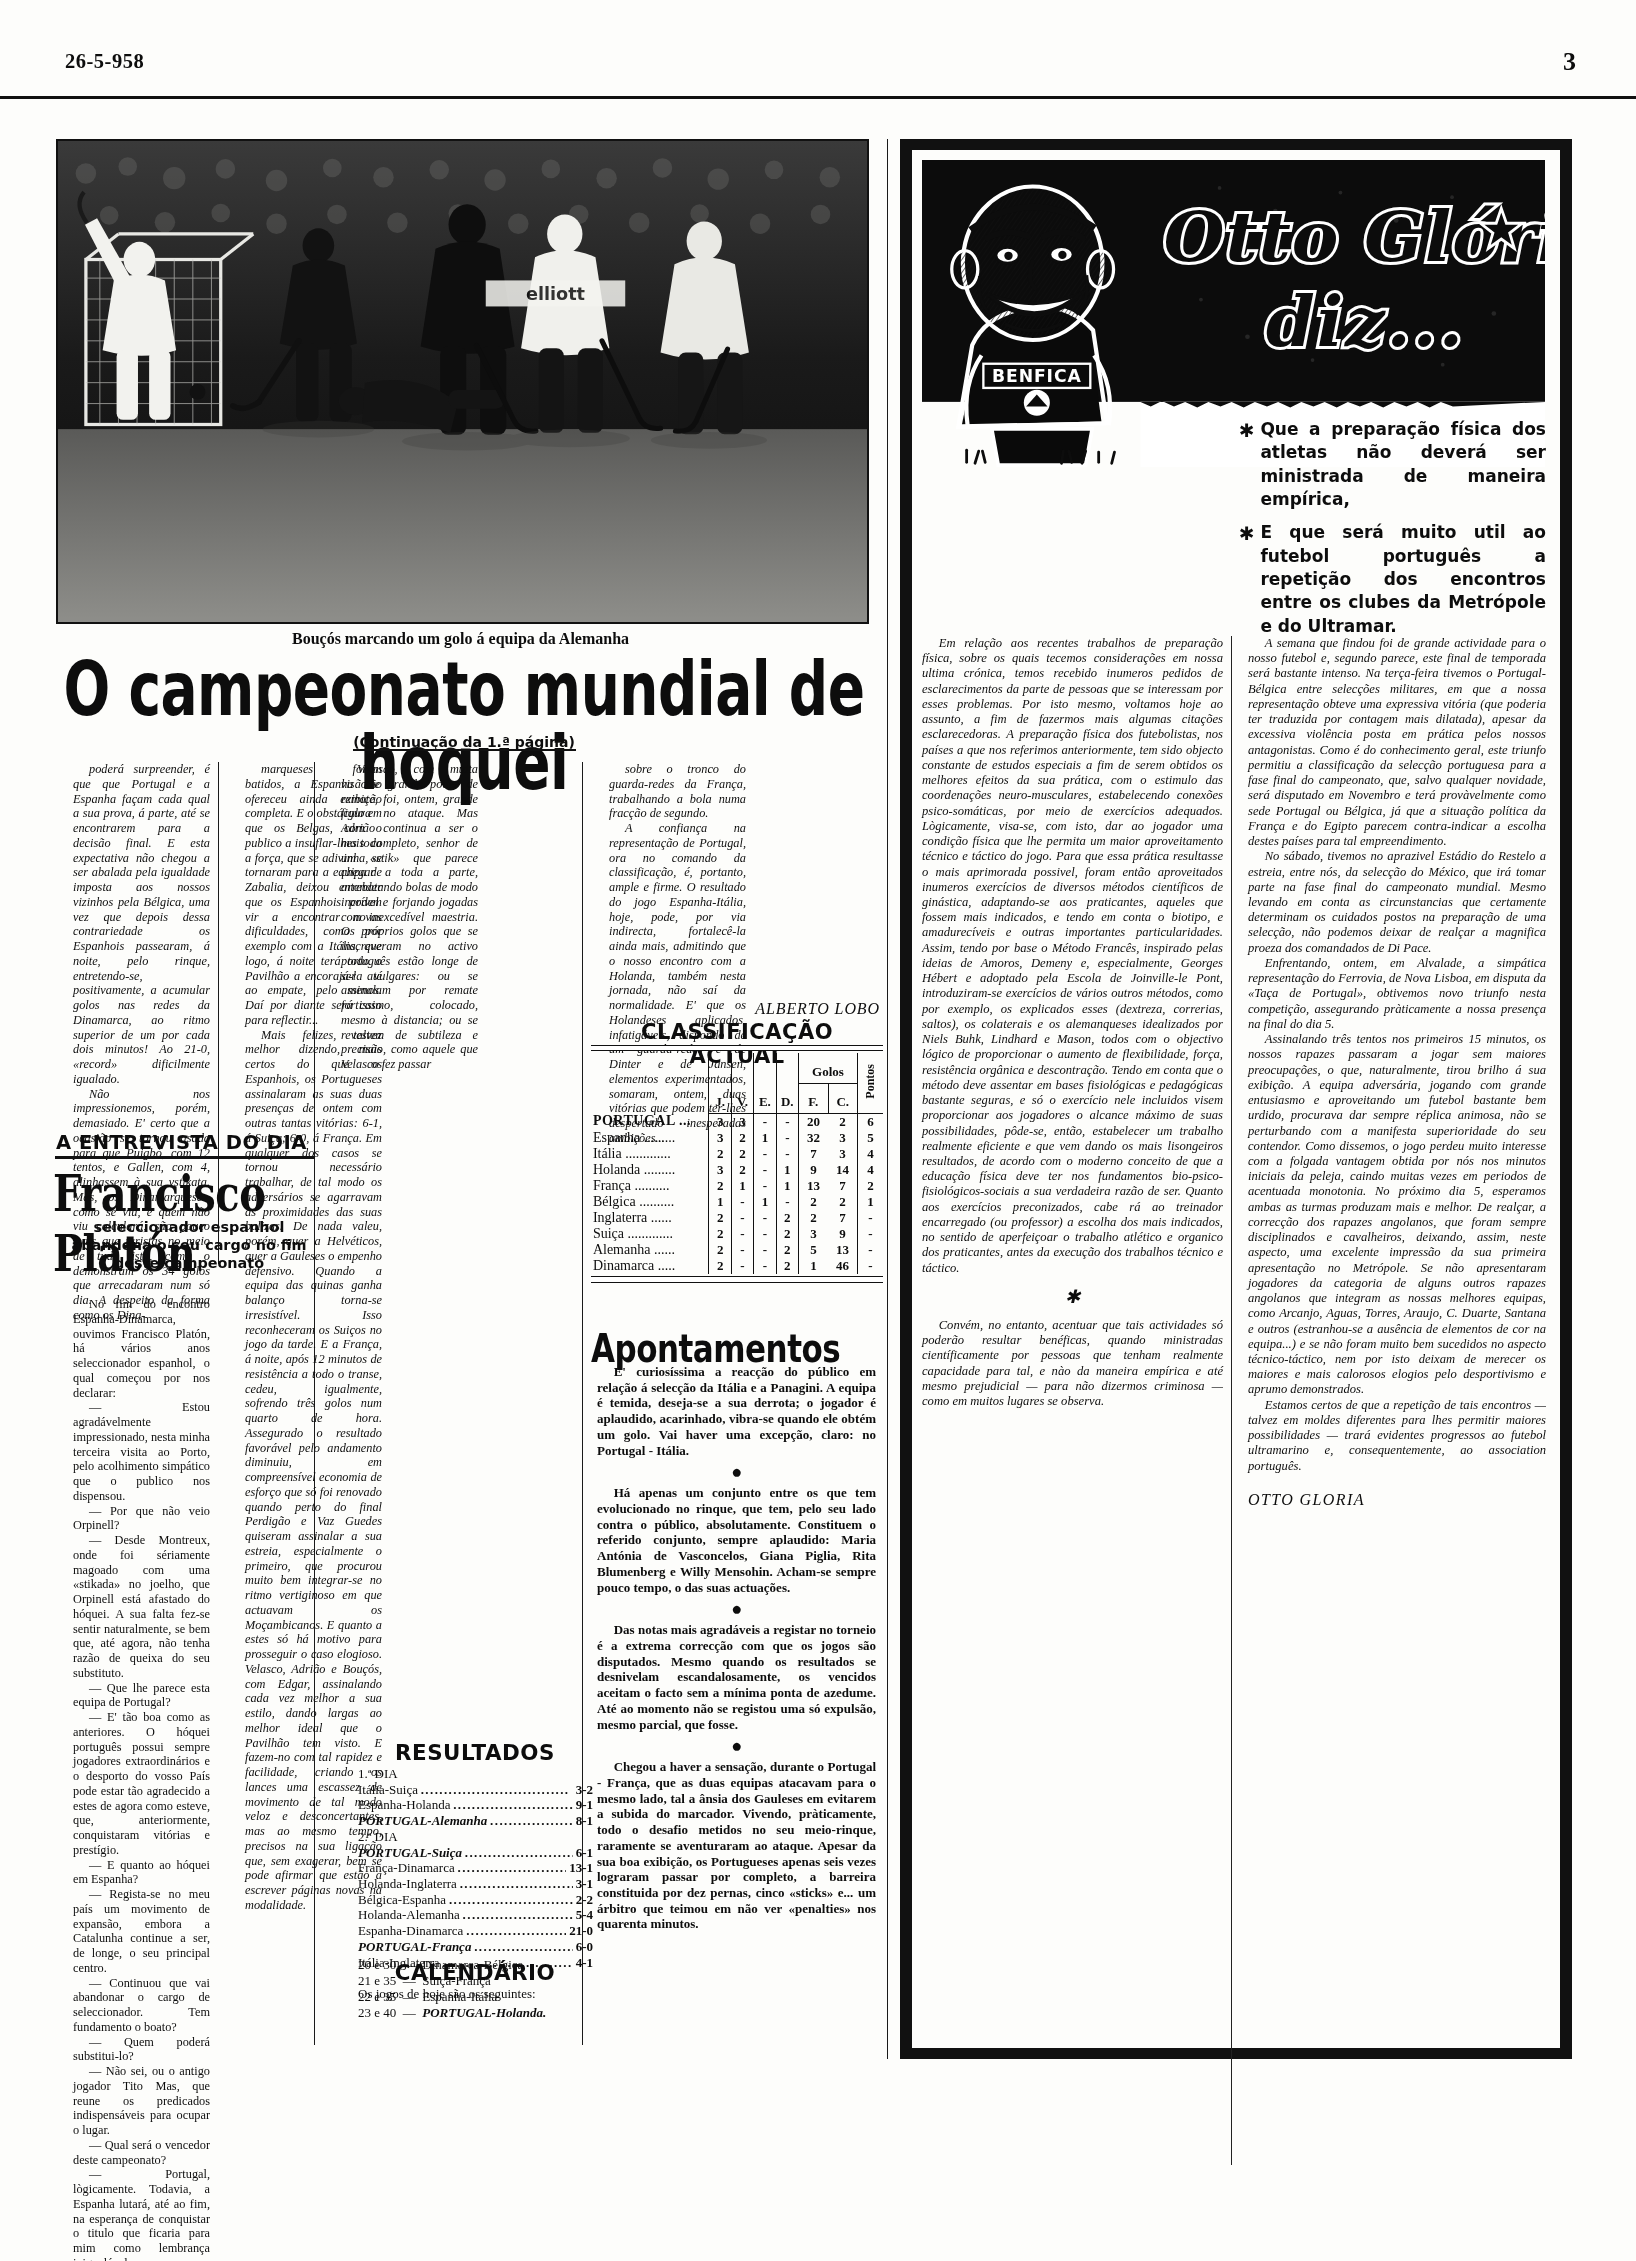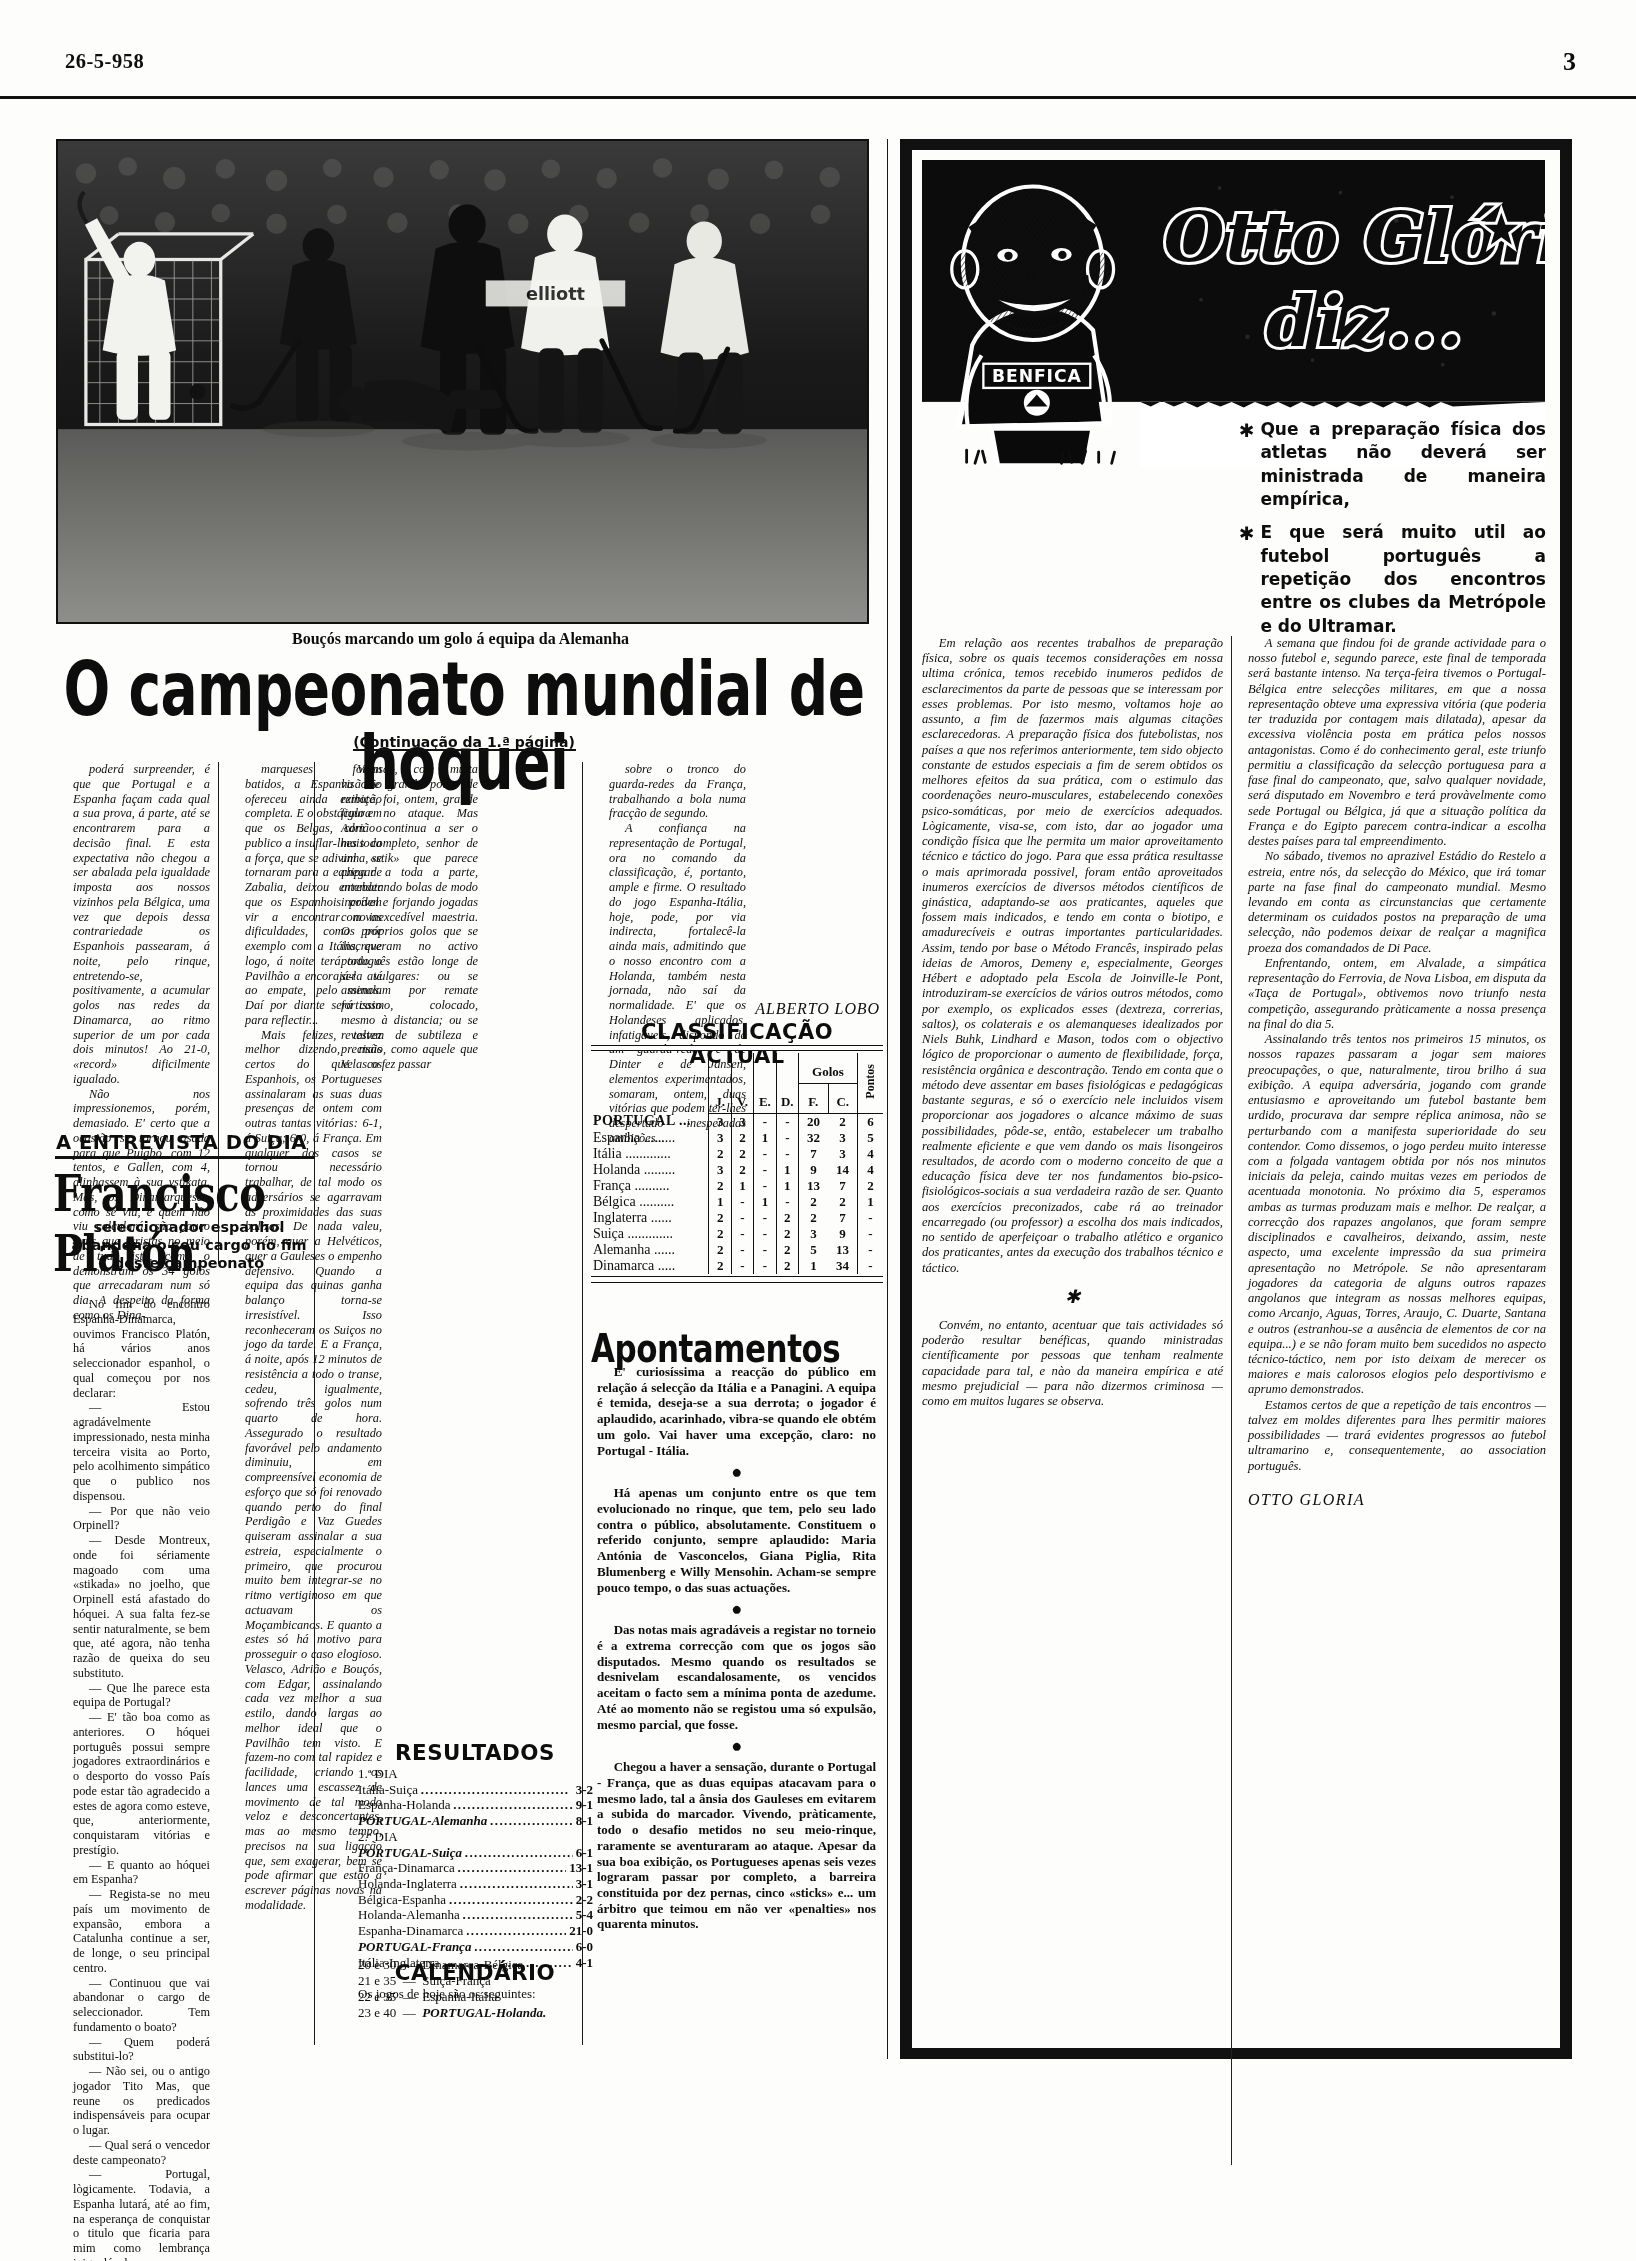--- a/index.html
+++ b/index.html
@@ -465,21 +465,21 @@
           <td class="gC">13</td>
           <td class="pts">-</td>
         </tr>
         <tr>
           <td class="team">Dinamarca .....</td>
           <td class="num">2</td>
           <td class="num">-</td>
           <td class="num">-</td>
           <td class="num">2</td>
           <td class="gF">1</td>
-          <td class="gC">34</td>
+          <td class="gC">46</td>
           <td class="pts">-</td>
         </tr>
       </tbody>
     </table>
     <div class="dbl" style="margin-top:2.8px;"></div>
   </div>
 
   <div class="apont-title">Apontamentos</div>
   <div class="bcol" id="cAp">
     <p>E' curiosíssima a reacção do público em relação á selecção da Itália e a Panagini. A equipa é temida, deseja-se a sua derrota; o jogador é aplaudido, acarinhado, vibra-se quando ele obtém um golo. Vai haver uma excepção, claro: no Portugal - Itália.</p>

